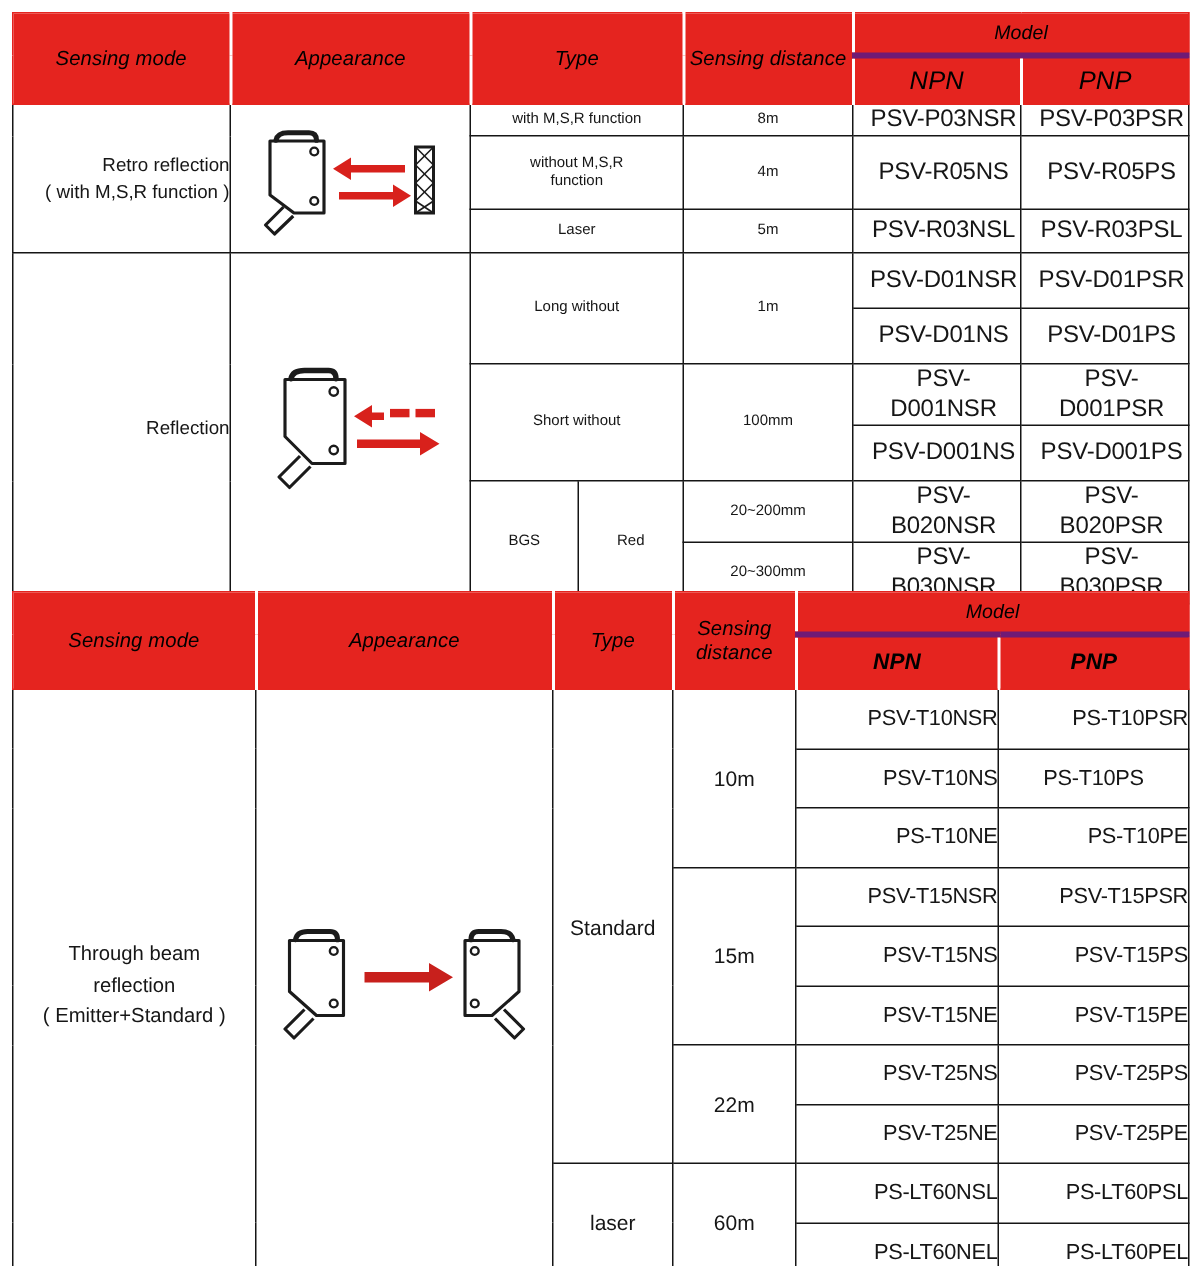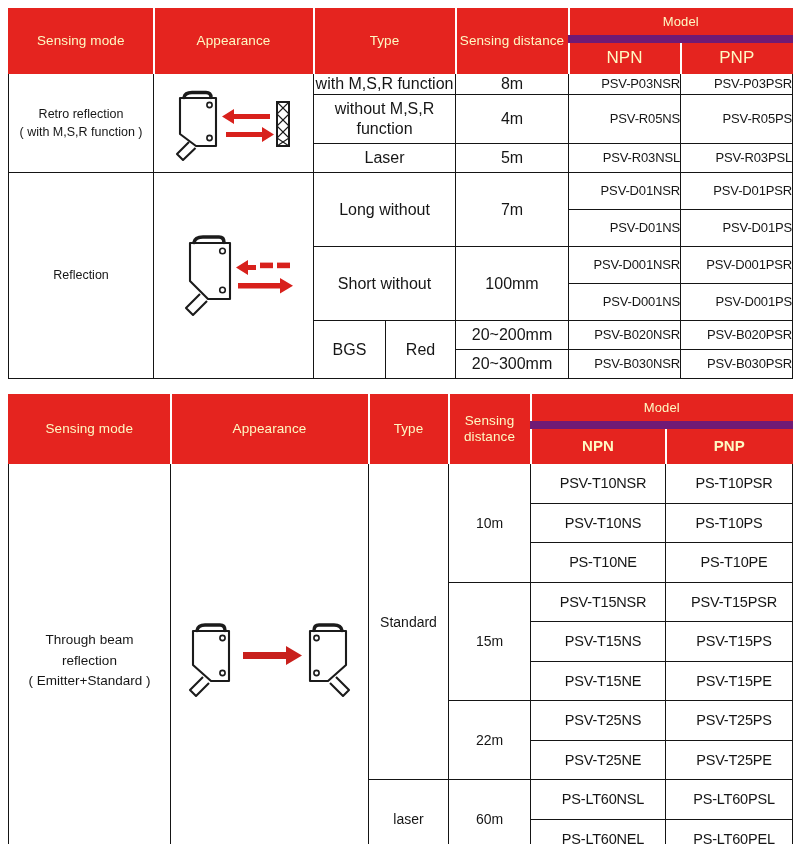--- a/index.html
+++ b/index.html
@@ -24,61 +24,62 @@
     border:1.5px solid #151515;
     padding:0;
     text-align:center;
     vertical-align:middle;
     font-weight:normal;
     background:#fff;
   }
   
   .spec-table thead th{
     background:#e5241f;
-    color:#fef9c3;
+    color:#000000;
     border:1.5px solid #e5241f;
     border-bottom:1.5px solid #e5241f;
     font-size:13.5px;
     letter-spacing:.1px;
     line-height:1.15;
+    font-style:italic;
   }
   .spec-table thead th.sep{
     border-left:2px solid #ffffff;
   }
   .spec-table thead th.modelgrp{
     border-bottom:2px solid #ffffff;
     font-size:13px;
   }
   .spec-table thead th.np{
-    border-top:8px solid #701a75;
+    border-top:4px solid #701a75;
     margin-top:16px;
   }
 
   
   #table1{left:8px;top:8px;width:784px;}
   #table1 thead th{height:56px;}
   #table1 thead th.modelgrp{height:26px;}
   #table1 thead th.np{height:30px;font-size:17px;}
-  #table1 tbody td{font-size:16px;line-height:1.25;}
+  #table1 tbody td{font-size:10px;line-height:1.25;}
   #table1 tbody td.model{
-    text-align:right;
+    text-align:center;
     padding-left:9px;
-    font-size:13px;
+    font-size:16px;
     letter-spacing:-.15px;
   }
-  #table1 tbody td.mode{font-size:12.5px;line-height:1.45;}
+  #table1 tbody td.mode{font-size:12.5px;line-height:1.45;text-align:right;}
 
   
   #table2{left:8px;top:394px;width:784px;}
   #table2 thead th{height:60px;}
   #table2 thead th.modelgrp{height:26px;}
   #table2 thead th.np{height:34px;font-size:15px;font-weight:bold;}
   #table2 tbody td{font-size:14px;height:38.5px;}
   #table2 tbody td.model{
-    text-align:center;
+    text-align:right;
     padding-left:10px;
     font-size:14.5px;
     letter-spacing:-.2px;
   }
   #table2 tbody td.model.center{text-align:center;padding-left:0;margin-top:14px;}
   #table2 tbody td.mode{font-size:13.5px;line-height:1.55;}
 
   .app-cell{padding:2px 0;}
   .mode-cell span{display:block;}
 
@@ -189,21 +190,21 @@
 
               <path d="M92 44 h-8 v-5 l-12 7.5 12 7.5 v-5 h8 z"></path>
               <rect x="96" y="41.6" width="13" height="5.6"></rect>
               <rect x="113" y="41.6" width="13" height="5.6"></rect>
 
               <path d="M74 62 h42 v-5 l13 7.8 -13 7.8 v-5 h-42 z"></path>
             </g>
           </svg>
         </td>
         <td colspan="2" rowspan="2">Long without</td>
-        <td rowspan="2">7m</td>
+        <td rowspan="2">1m</td>
         <td class="model" style="height:36px">PSV-D01NSR</td>
         <td class="model">PSV-D01PSR</td>
       </tr>
       <tr>
         <td class="model" style="height:36px">PSV-D01NS</td>
         <td class="model">PSV-D01PS</td>
       </tr>
       <tr>
         <td colspan="2" rowspan="2">Short without</td>
         <td rowspan="2">100mm</td>

